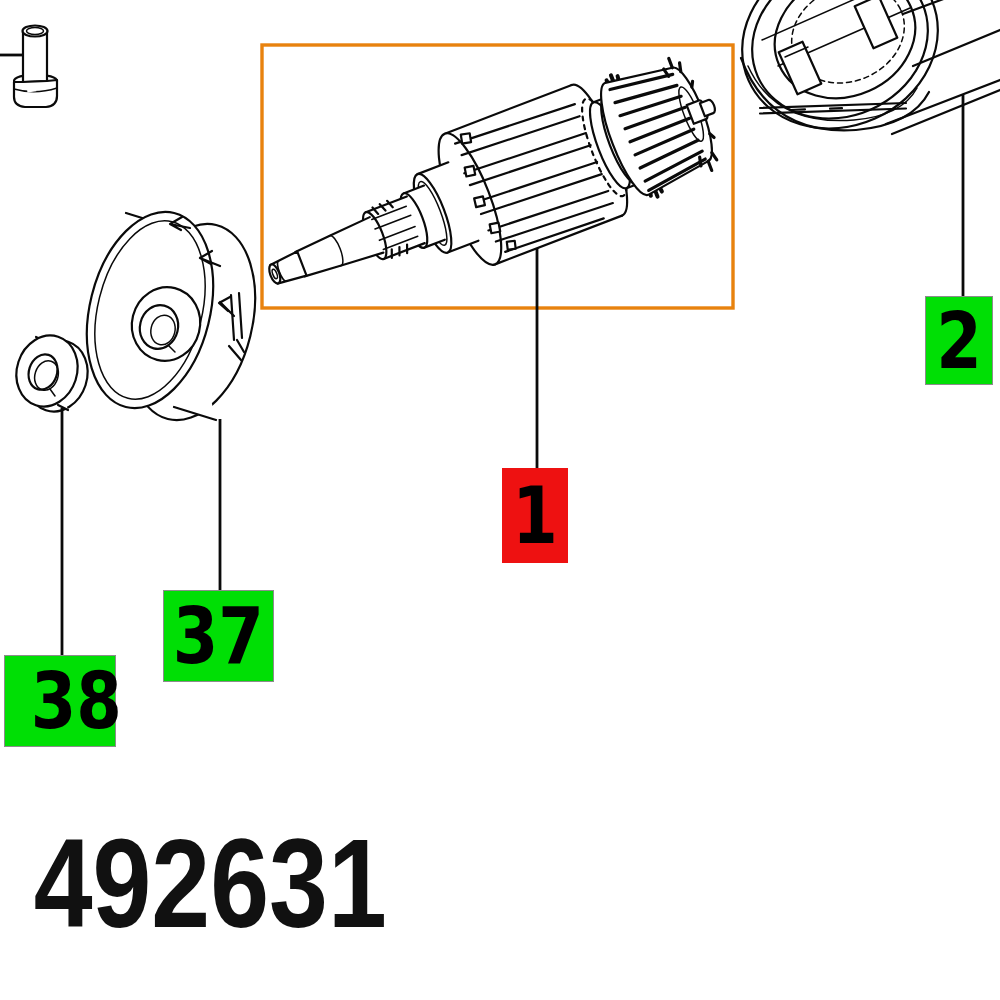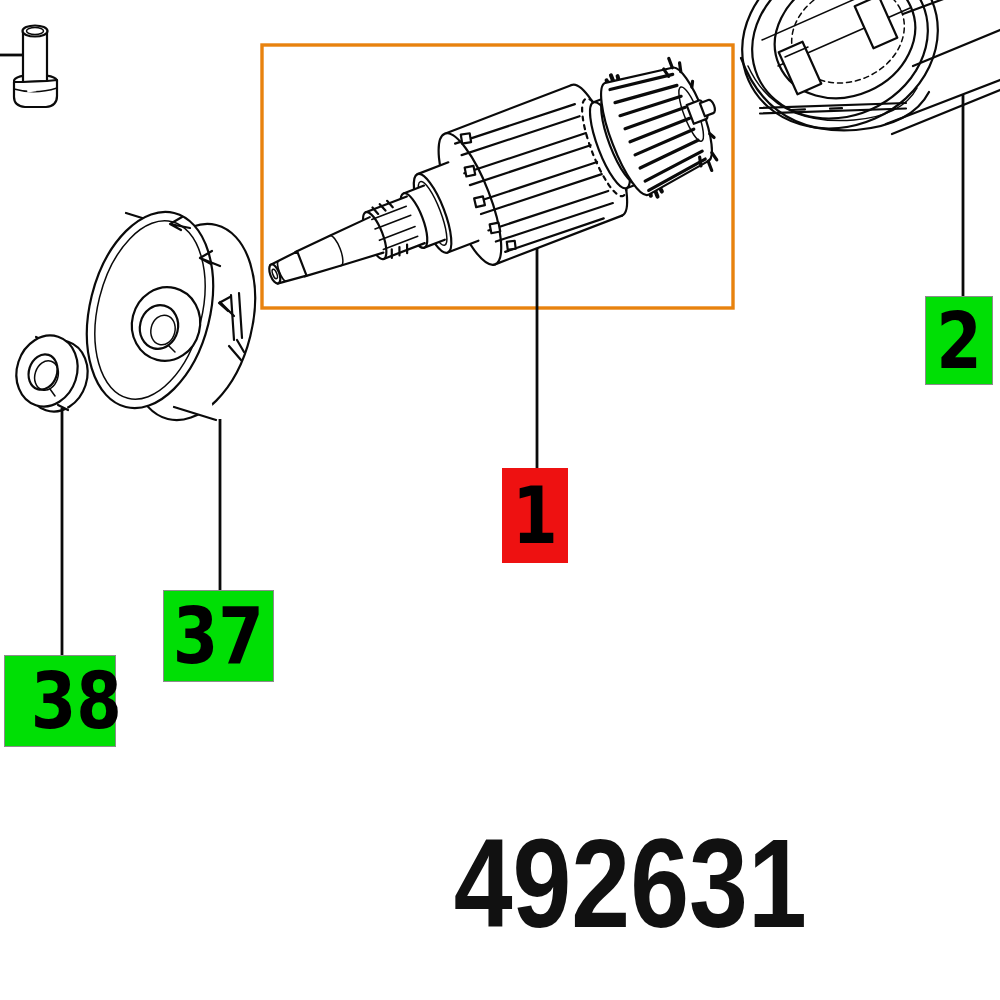--- a/index.html
+++ b/index.html
@@ -18,21 +18,21 @@
   .leader{stroke:#0a0a0a;stroke-width:2.8;fill:none;stroke-linecap:butt;}
   
   .callout{
     position:absolute;display:flex;align-items:center;justify-content:center;
     color:#000;font-weight:bold;box-sizing:border-box;
   }
   .callout.green{border:1px solid #8c8c8c;}
   .callout span{display:inline-block;transform:scaleX(0.84);font-size:78px;line-height:1;}
   .partnum{
     position:absolute;left:0;top:814px;width:840px;height:140px;
-    display:flex;align-items:center;justify-content:flex-end;
+    display:flex;align-items:center;justify-content:flex-start;
     font-family:"Liberation Sans","DejaVu Sans",sans-serif;
     font-weight:bold;color:#111;
   }
   .partnum span{display:inline-block;transform:scaleX(0.84);font-size:126px;line-height:1;}
 </style>
 </head>
 <body>
 
 <div class="stage">
 

